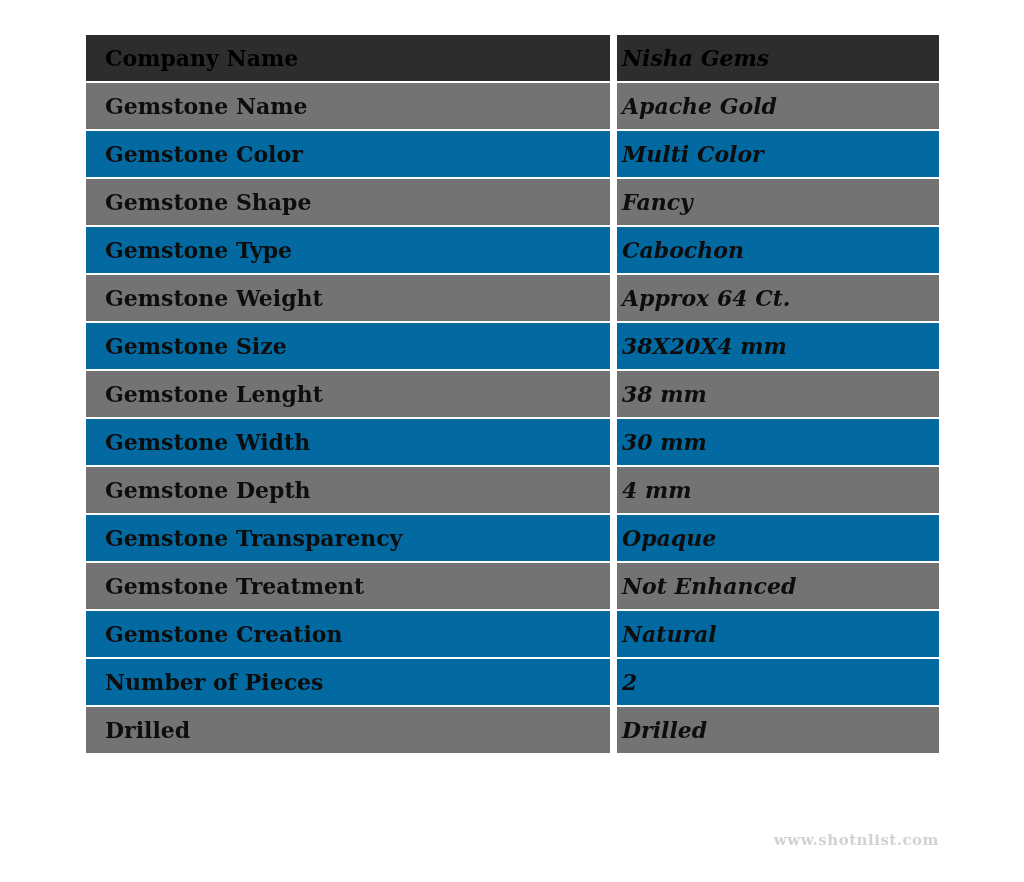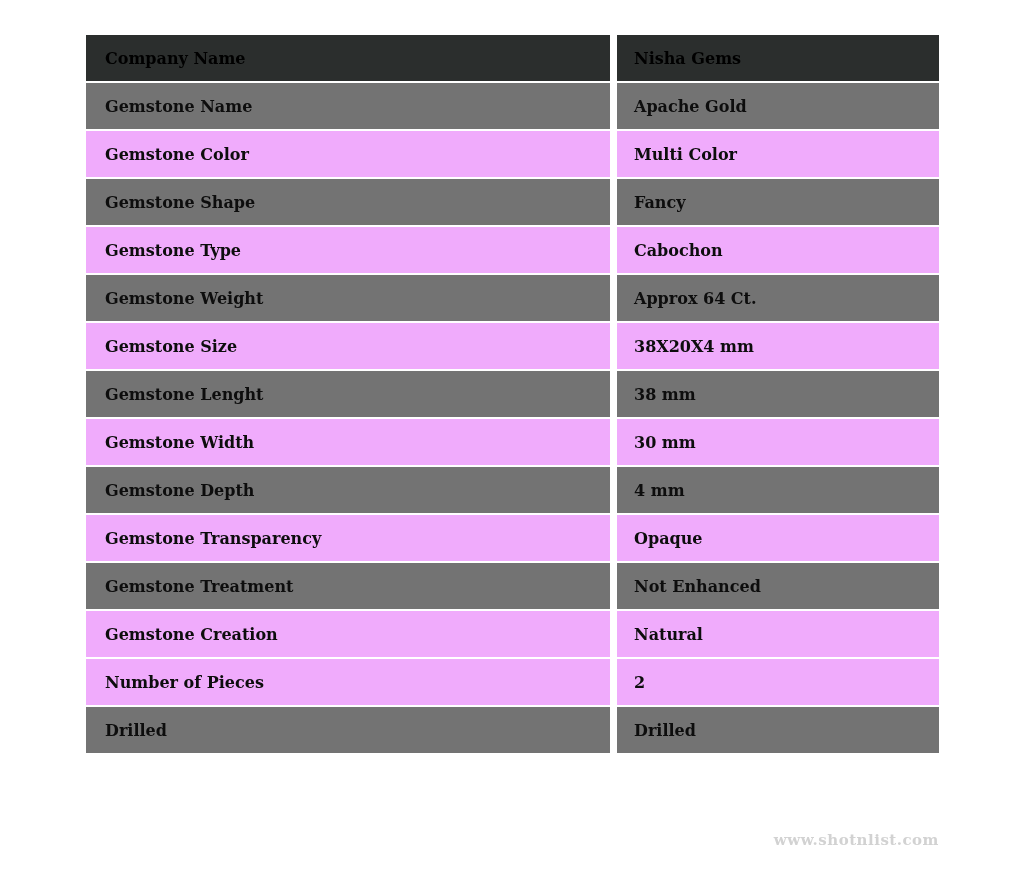--- a/index.html
+++ b/index.html
@@ -23,43 +23,44 @@
     width: 853px;
     table-layout: fixed;
   }
   table.spec-table col.c1 { width: 531px; }
   table.spec-table col.c2 { width: 322px; }
   table.spec-table th,
   table.spec-table td {
     box-sizing: border-box;
     height: 48px;
     padding: 0 10px 0 19px;
-    font-size: 16px;
+    font-size: 22px;
     font-weight: bold;
     vertical-align: middle;
     text-align: left;
     border-bottom: 2px solid #ffffff;
     overflow: hidden;
     white-space: nowrap;
   }
   table.spec-table th.c1-cell,
   table.spec-table td.c1-cell {
     border-right: 7px solid #ffffff;
   }
   table.spec-table td.c2-cell,
   table.spec-table th.c2-cell {
-    padding-left: 17px;
+    padding-left: 5px;
+    font-style: italic;
   }
   tr.head-row th {
     background: #2b2e2d;
     color: #000000;
   }
   tr.body-row td {
     color: #0d0d0d;
-    background: #f0abfc;
+    background: #0369a1;
   }
   tr.body-row.alt td {
     background: #737373;
   }
   .watermark {
     position: absolute;
     top: 831px;
     right: 85px;
     font-size: 15px;
     font-weight: bold;

